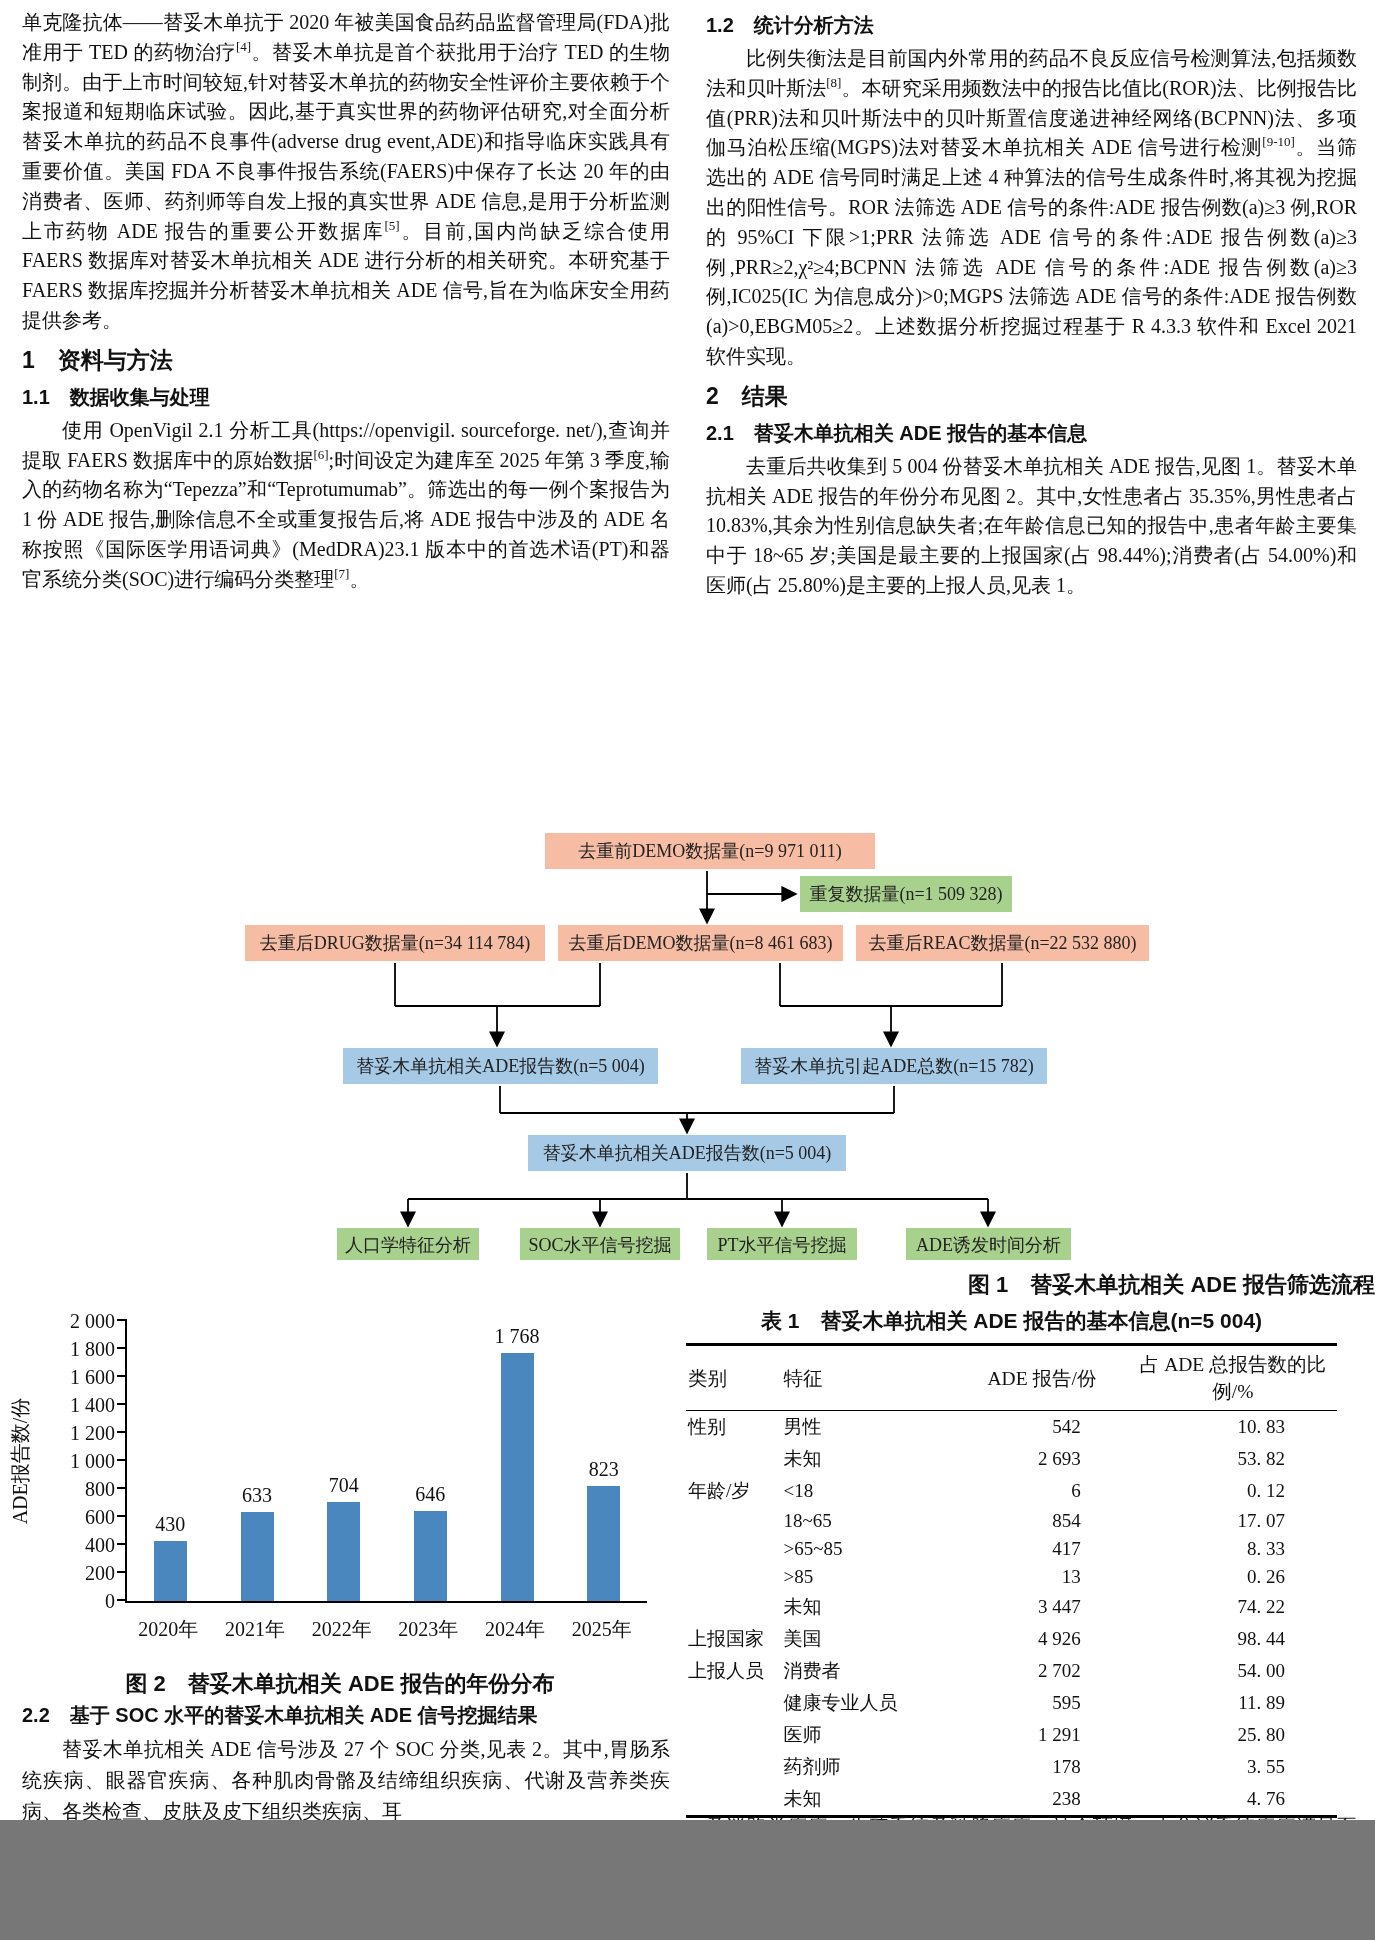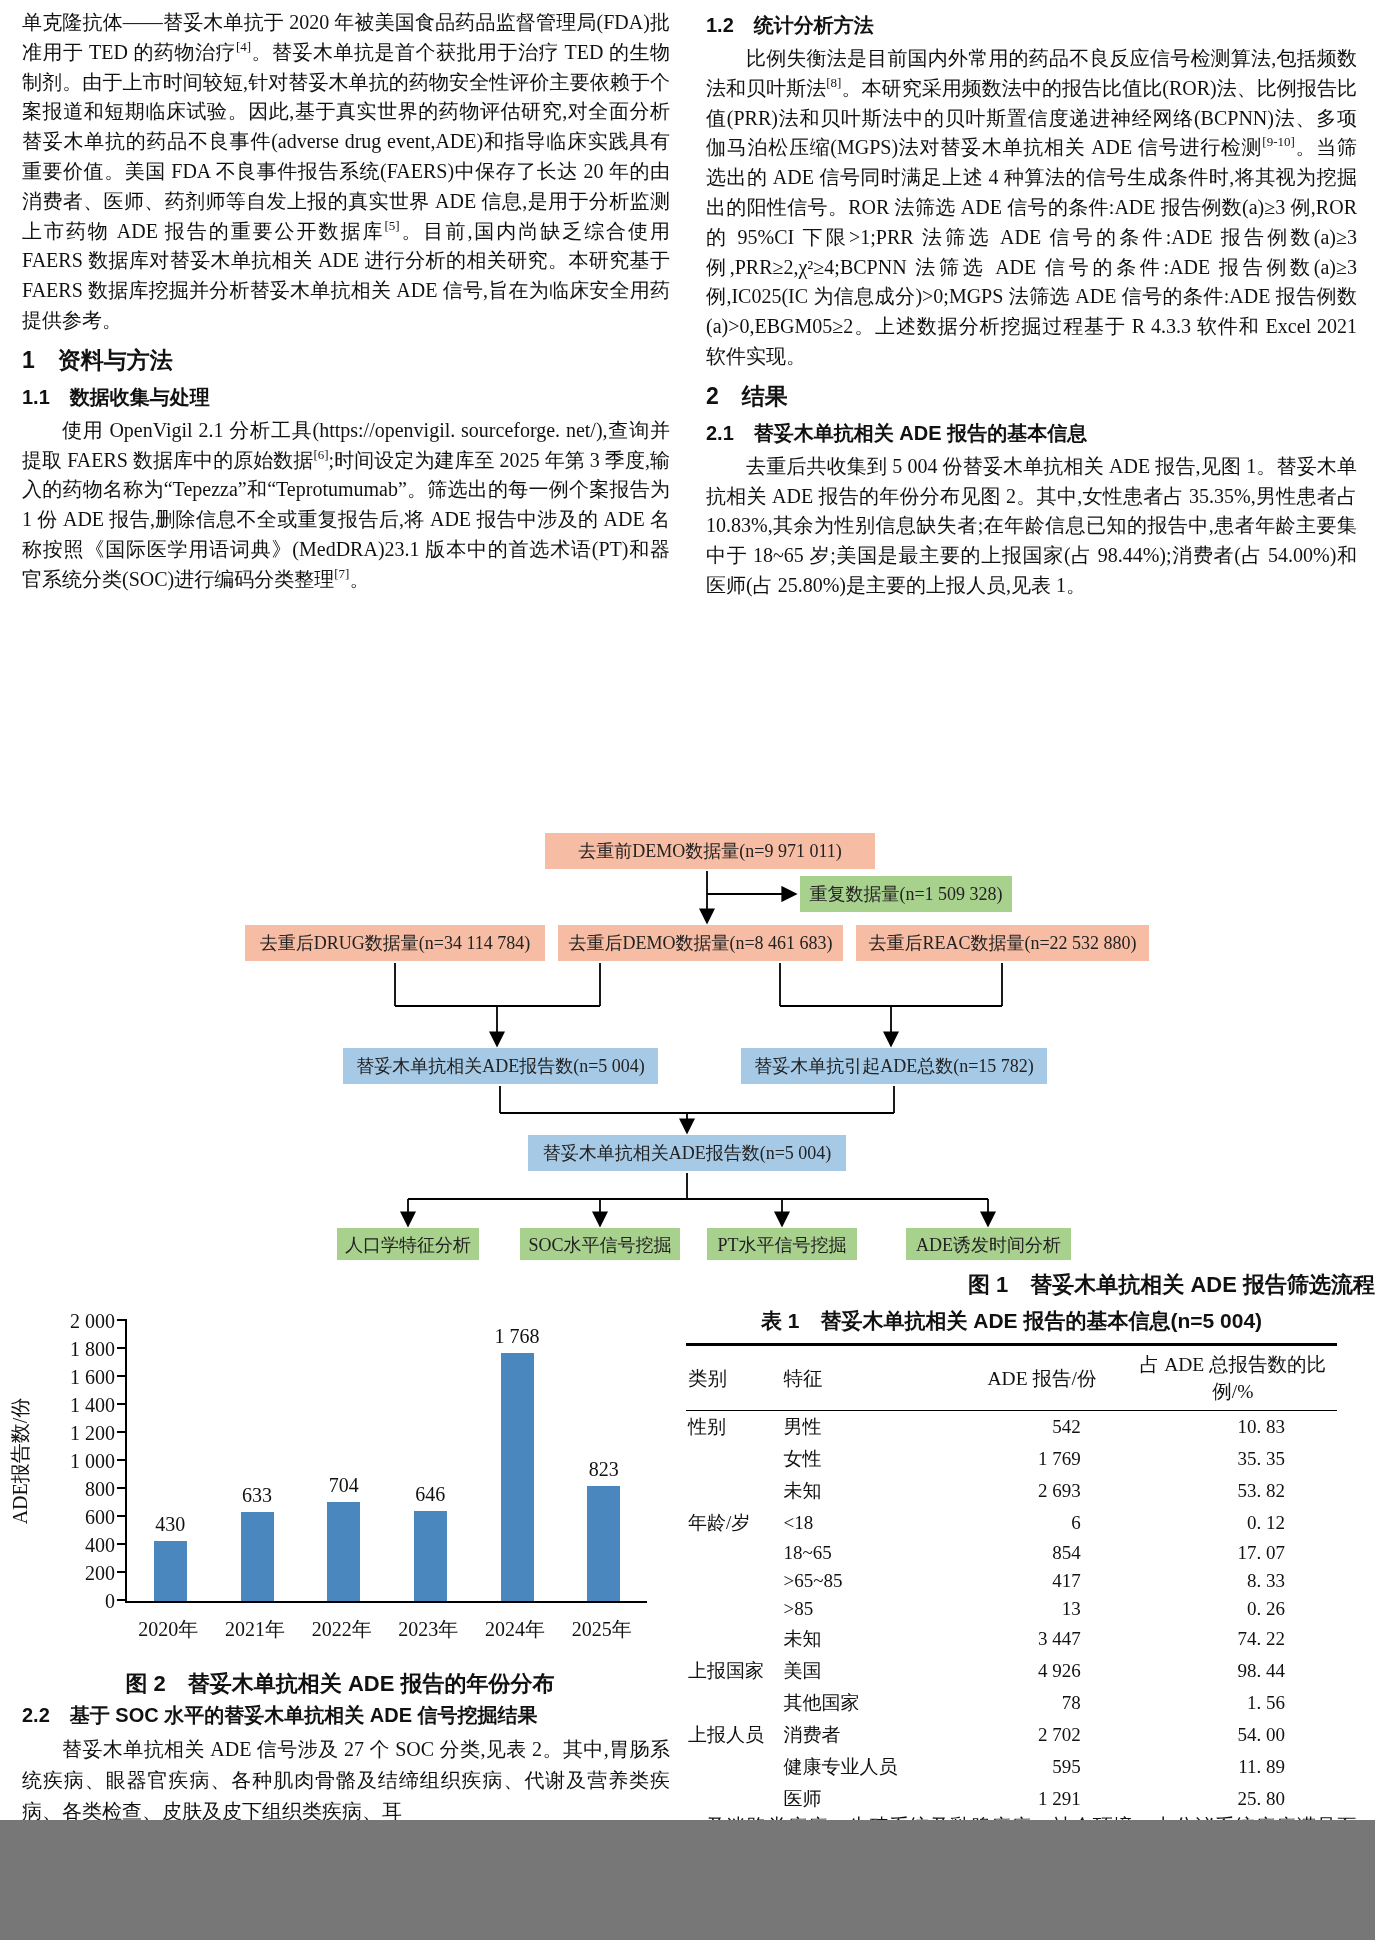--- a/index.html
+++ b/index.html
@@ -232,26 +232,20 @@
         </thead>
       <tbody>
           <tr>
             <td>性别</td>
             <td>男性</td>
             <td>542</td>
             <td>10. 83</td>
           </tr>
           <tr>
             <td></td>
-            <td>女性</td>
-            <td>1 769</td>
-            <td>35. 35</td>
-          </tr>
-          <tr>
-            <td></td>
             <td>未知</td>
             <td>2 693</td>
             <td>53. 82</td>
           </tr>
           <tr>
             <td>年龄/岁</td>
             <td>&lt;18</td>
             <td>6</td>
             <td>0. 12</td>
           </tr>
@@ -279,45 +273,45 @@
             <td>3 447</td>
             <td>74. 22</td>
           </tr>
           <tr>
             <td>上报国家</td>
             <td>美国</td>
             <td>4 926</td>
             <td>98. 44</td>
           </tr>
           <tr>
-            <td></td>
-            <td>其他国家</td>
-            <td>78</td>
-            <td>1. 56</td>
-          </tr>
-          <tr>
             <td>上报人员</td>
             <td>消费者</td>
             <td>2 702</td>
             <td>54. 00</td>
           </tr>
           <tr>
             <td></td>
             <td>健康专业人员</td>
             <td>595</td>
             <td>11. 89</td>
           </tr>
           <tr>
             <td></td>
             <td>医师</td>
             <td>1 291</td>
             <td>25. 80</td>
           </tr>
           <tr>
             <td></td>
+            <td>药剂师</td>
+            <td>178</td>
+            <td>3. 55</td>
+          </tr>
+          <tr>
+            <td></td>
             <td>未知</td>
             <td>238</td>
             <td>4. 76</td>
           </tr>
         </tbody>
     </table>
   </div>
 
   <p class="para right-bottom">及迷路类疾病、生殖系统及乳腺疾病、社会环境、内分泌系统疾病满足至少 1 个信号检测算法结果阳性;眼器官疾病、耳及迷</p>
 

